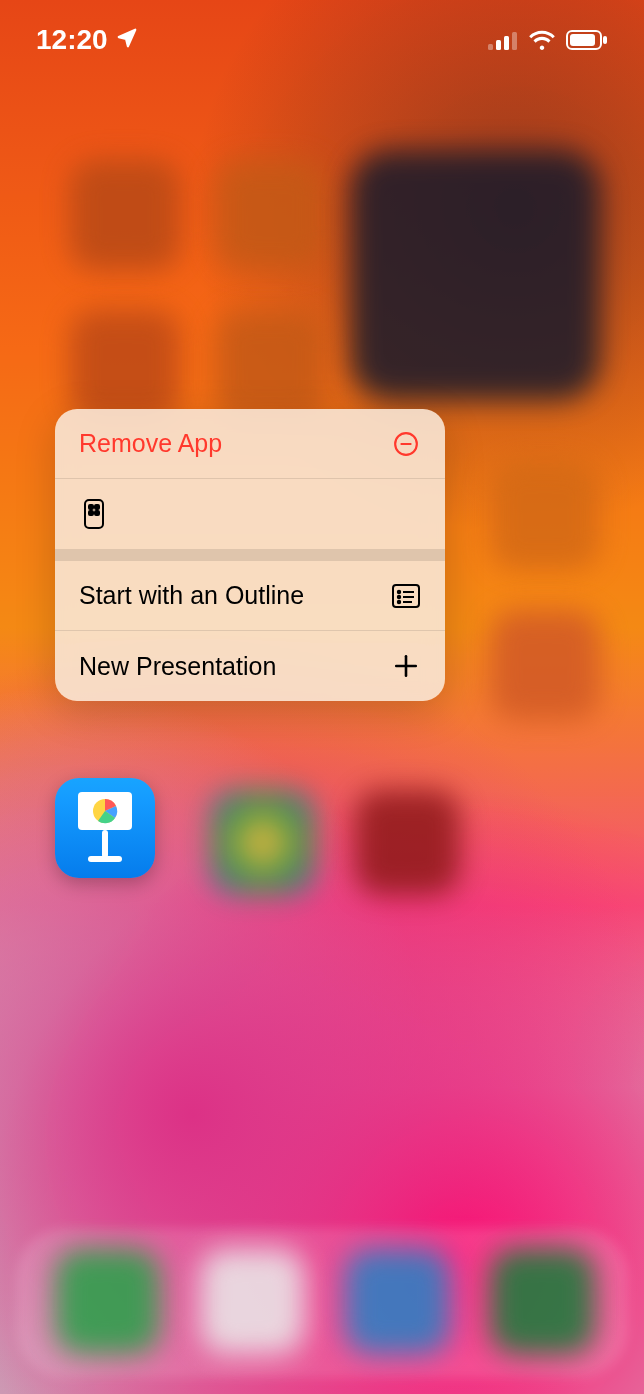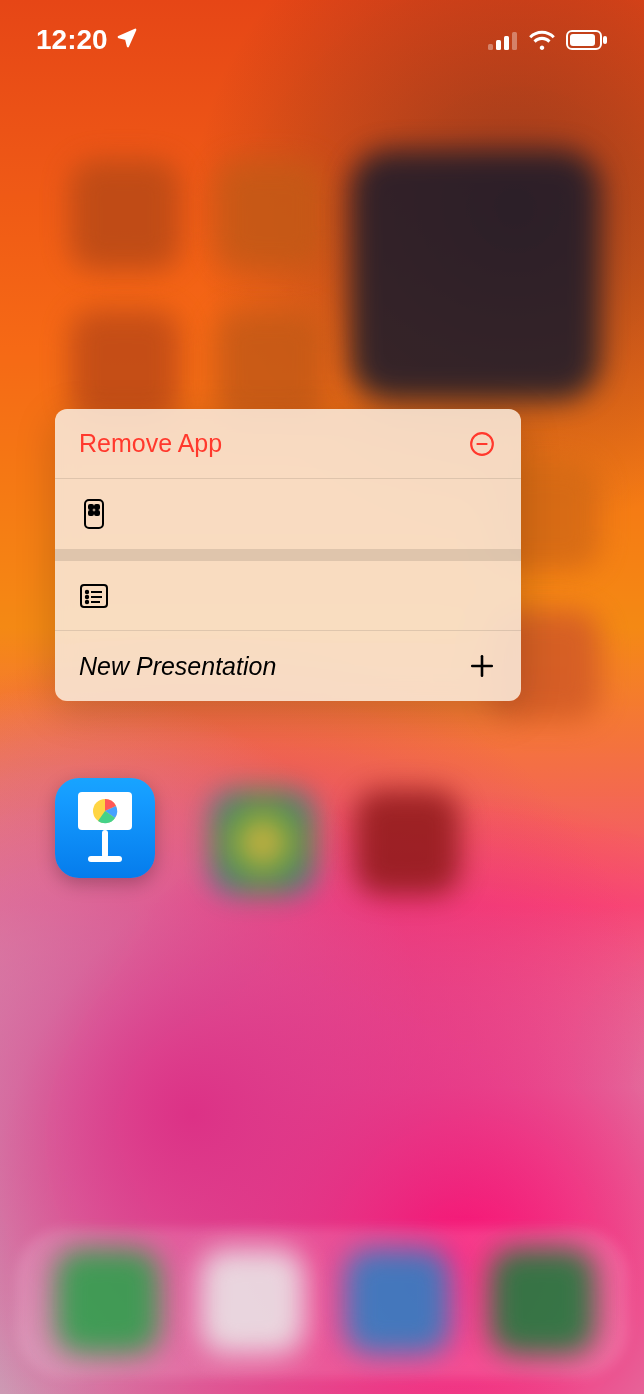--- a/index.html
+++ b/index.html
@@ -45,40 +45,40 @@
     border-radius: 50px;
     background: rgba(255,255,255,0.15);
     filter: blur(6px);
   }
 
   
   .context-menu {
     position: absolute;
     left: 55px;
     top: 409px;
-    width: 466px;
-    border-radius: 12px;
+    width: 390px;
+    border-radius: 22px;
     overflow: hidden;
     background: rgba(248, 232, 218, 0.88);
     box-shadow: 0 10px 40px rgba(0,0,0,0.18);
     backdrop-filter: blur(10px);
     z-index: 40;
   }
   .menu-item {
     display: flex;
     align-items: center;
     justify-content: space-between;
     padding: 0 24px;
     height: 70px;
     font-size: 25px;
     color: #000;
     border-bottom: 1px solid rgba(0,0,0,0.10);
     cursor: pointer;
   }
-  .menu-item:last-child { border-bottom: none; font-style: italic; }
+  .menu-item:last-child { border-bottom: none; }
   .menu-item.destructive { color: #ff3b30; }
   .menu-item.destructive svg { stroke: #ff3b30; }
   .menu-separator {
     height: 12px;
     background: rgba(0,0,0,0.10);
   }
   .menu-icon { width: 30px; height: 30px; display:flex; align-items:center; justify-content:center; }
   .menu-icon svg { stroke:#000; }
 
   
@@ -166,20 +166,21 @@
           <rect x="1" y="1" width="18" height="28" rx="4"></rect>
           <rect x="5" y="6" width="4" height="4" rx="1" fill="#000"></rect>
           <rect x="11" y="6" width="4" height="4" rx="1" fill="#000"></rect>
           <rect x="5" y="12" width="4" height="4" rx="1" fill="#000"></rect>
           <rect x="11" y="12" width="4" height="4" rx="1" fill="#000"></rect>
         </svg>
       </span>
     </div>
     <div class="menu-separator"></div>
     <div class="menu-item">
+      <span>Start with an Outline</span>
       <span class="menu-icon">
         <svg width="28" height="24" viewBox="0 0 28 24" fill="none" stroke="#000" stroke-width="2">
           <rect x="1" y="1" width="26" height="22" rx="3"></rect>
           <circle cx="7" cy="8" r="1.2" fill="#000"></circle>
           <line x1="11" y1="8" x2="22" y2="8"></line>
           <circle cx="7" cy="13" r="1.2" fill="#000"></circle>
           <line x1="11" y1="13" x2="22" y2="13"></line>
           <circle cx="7" cy="18" r="1.2" fill="#000"></circle>
           <line x1="11" y1="18" x2="20" y2="18"></line>
         </svg>

